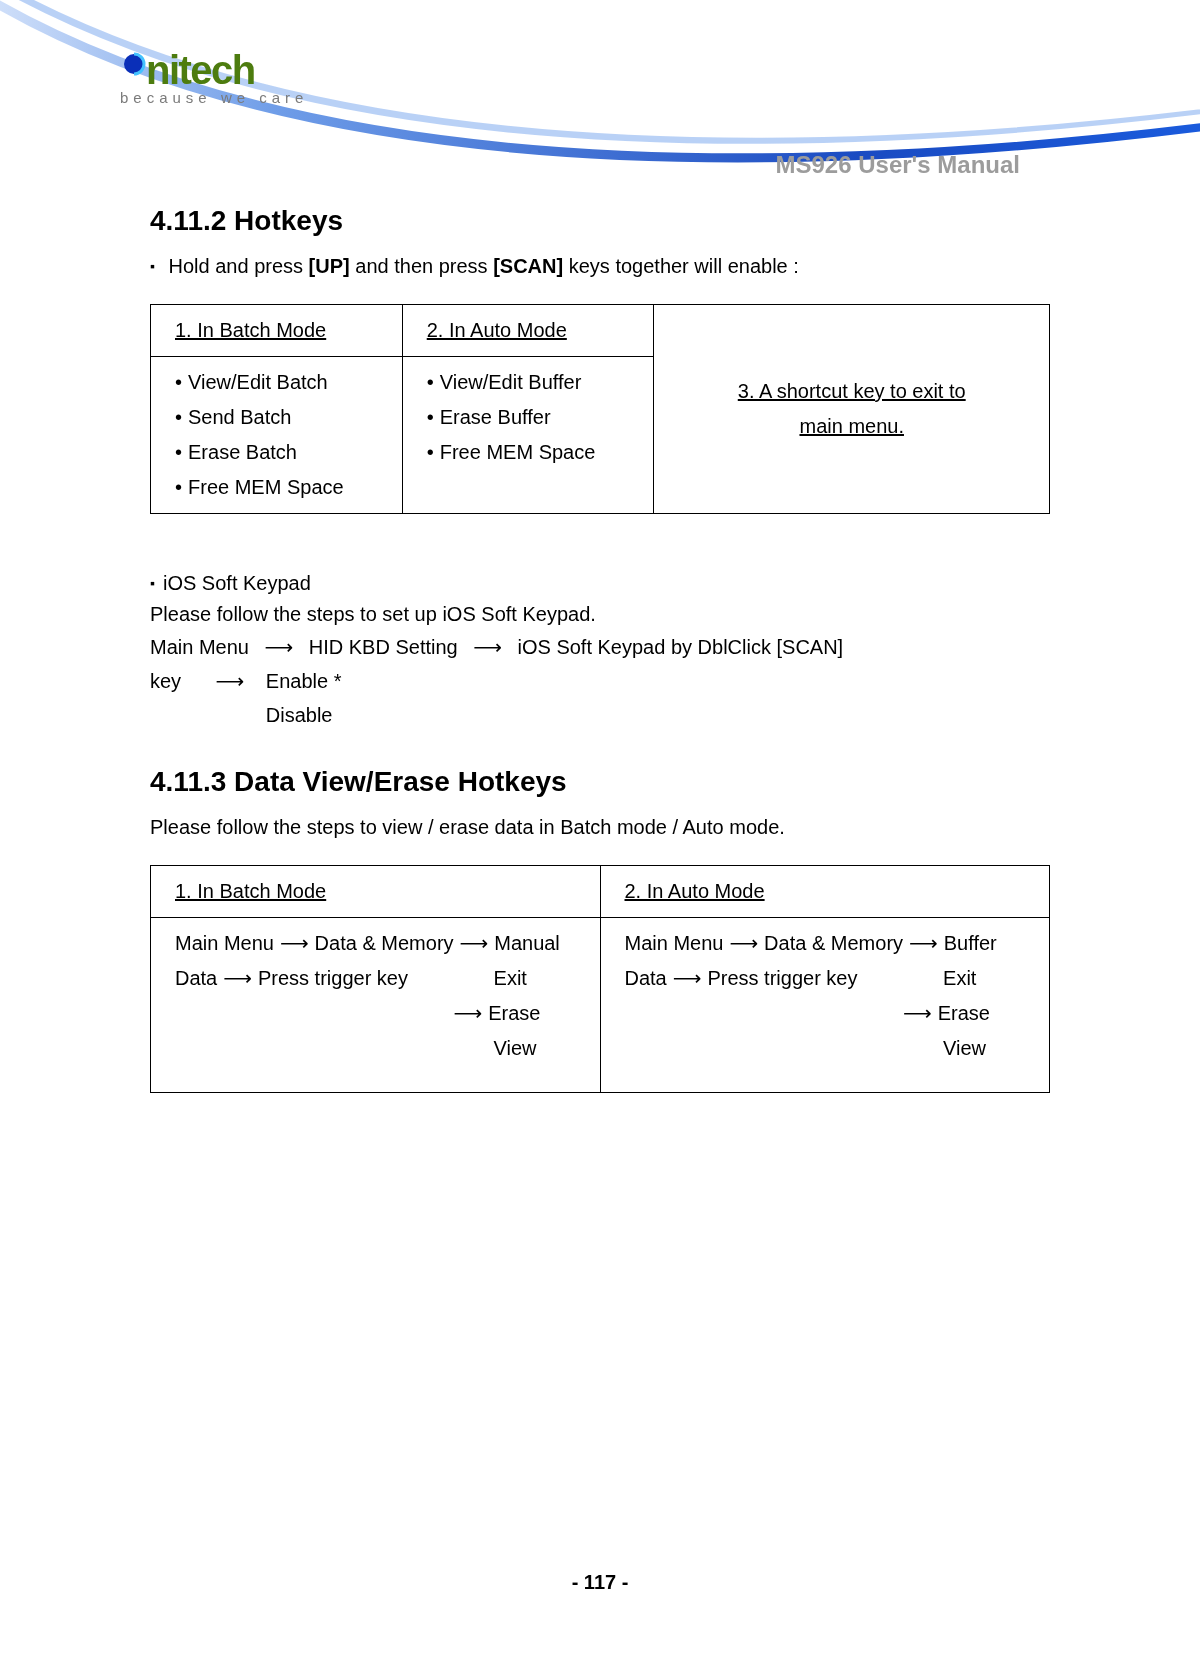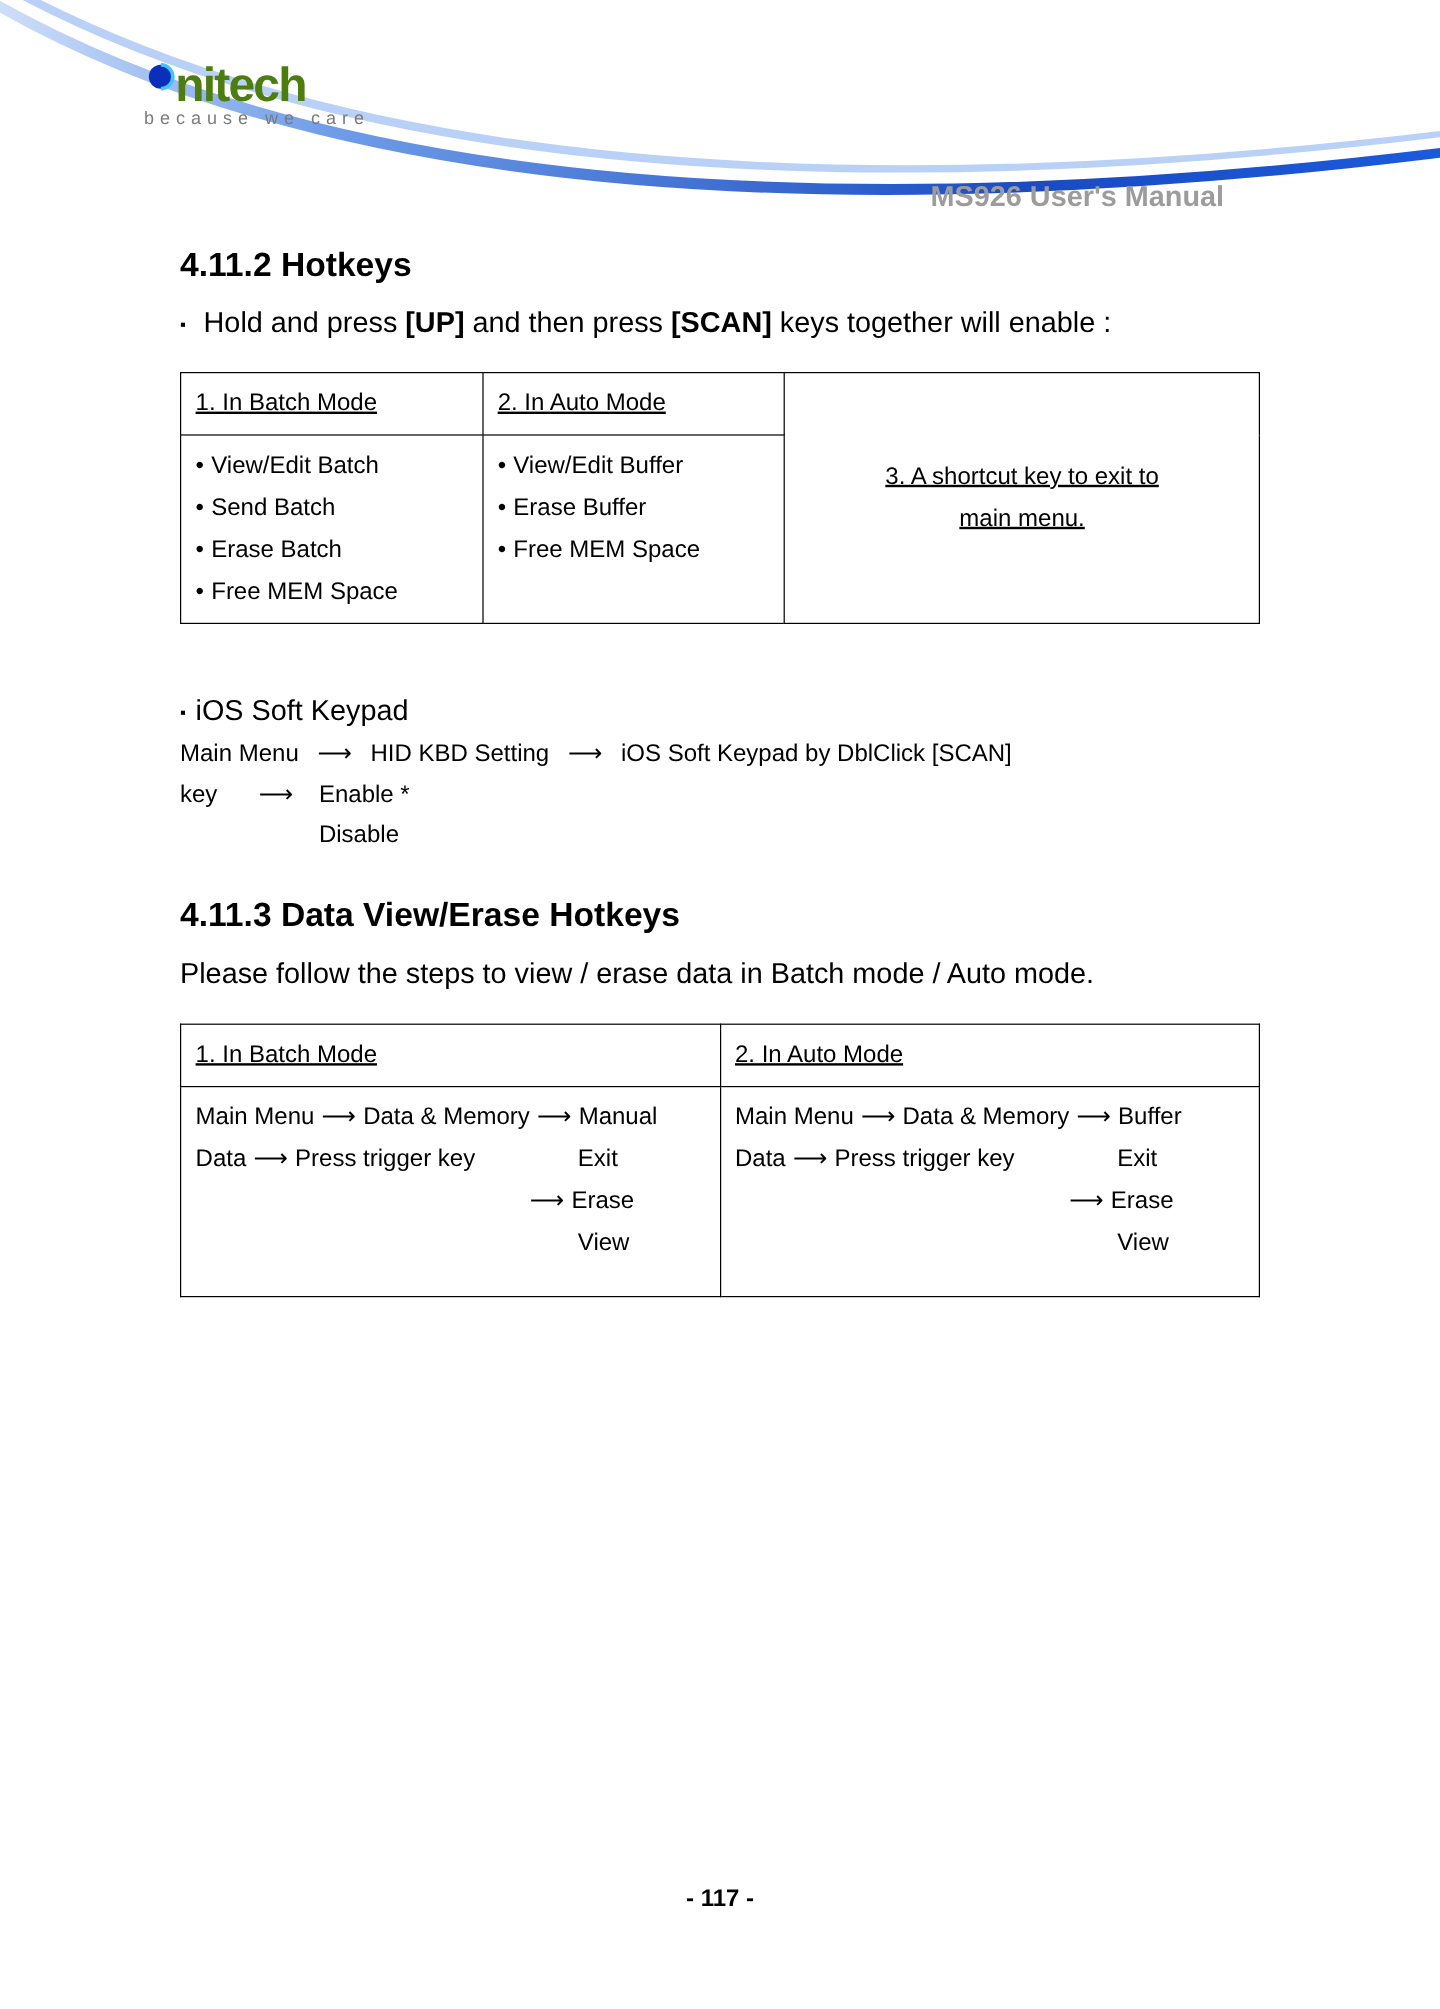--- a/index.html
+++ b/index.html
@@ -54,39 +54,39 @@
     left: 150px;
     right: 150px;
     z-index: 2;
   }
   h2 {
     font-size: 28px;
     font-weight: bold;
     margin-bottom: 14px;
   }
   .body-text {
-    font-size: 24px;
+    font-size: 20px;
     line-height: 1.55;
   }
   .sq-bullet::before {
     content: "\25AA";
     font-size: 14px;
     margin-right: 8px;
     vertical-align: 2px;
   }
   .bold { font-weight: bold; }
   table.borders {
     border-collapse: collapse;
     margin-top: 22px;
     width: 100%;
     font-size: 20px;
   }
   table.borders td {
     border: 1.5px solid #000;
-    padding: 8px 12px;
+    padding: 8px 24px;
     vertical-align: top;
     line-height: 1.75;
   }
   .underline { text-decoration: underline; }
   .col-batch { width: 28%; }
   .col-auto  { width: 28%; }
   .col-short { width: 44%; text-align: center; vertical-align: middle !important; }
   ul.dot-list { list-style: none; }
   ul.dot-list li::before {
     content: "\2022";
@@ -195,20 +195,21 @@
           <li>Free MEM Space</li>
         </ul>
       </td>
     </tr>
   </tbody>
     </table>
 
   <div class="section-gap"></div>
 
   <p class="body-text sq-bullet">iOS Soft Keypad</p>
+  <p class="body-text">Please follow the steps to set up iOS Soft Keypad.</p>
 
   <div class="ios-flow">
     <span>Main Menu</span>
     <span class="arrow">⟶</span>
     <span>HID KBD Setting</span>
     <span class="arrow">⟶</span>
     <span>iOS Soft Keypad by DblClick [SCAN]</span>
     <br>
     <span class="ios-key">key</span>
     <span class="arrow">⟶</span>

